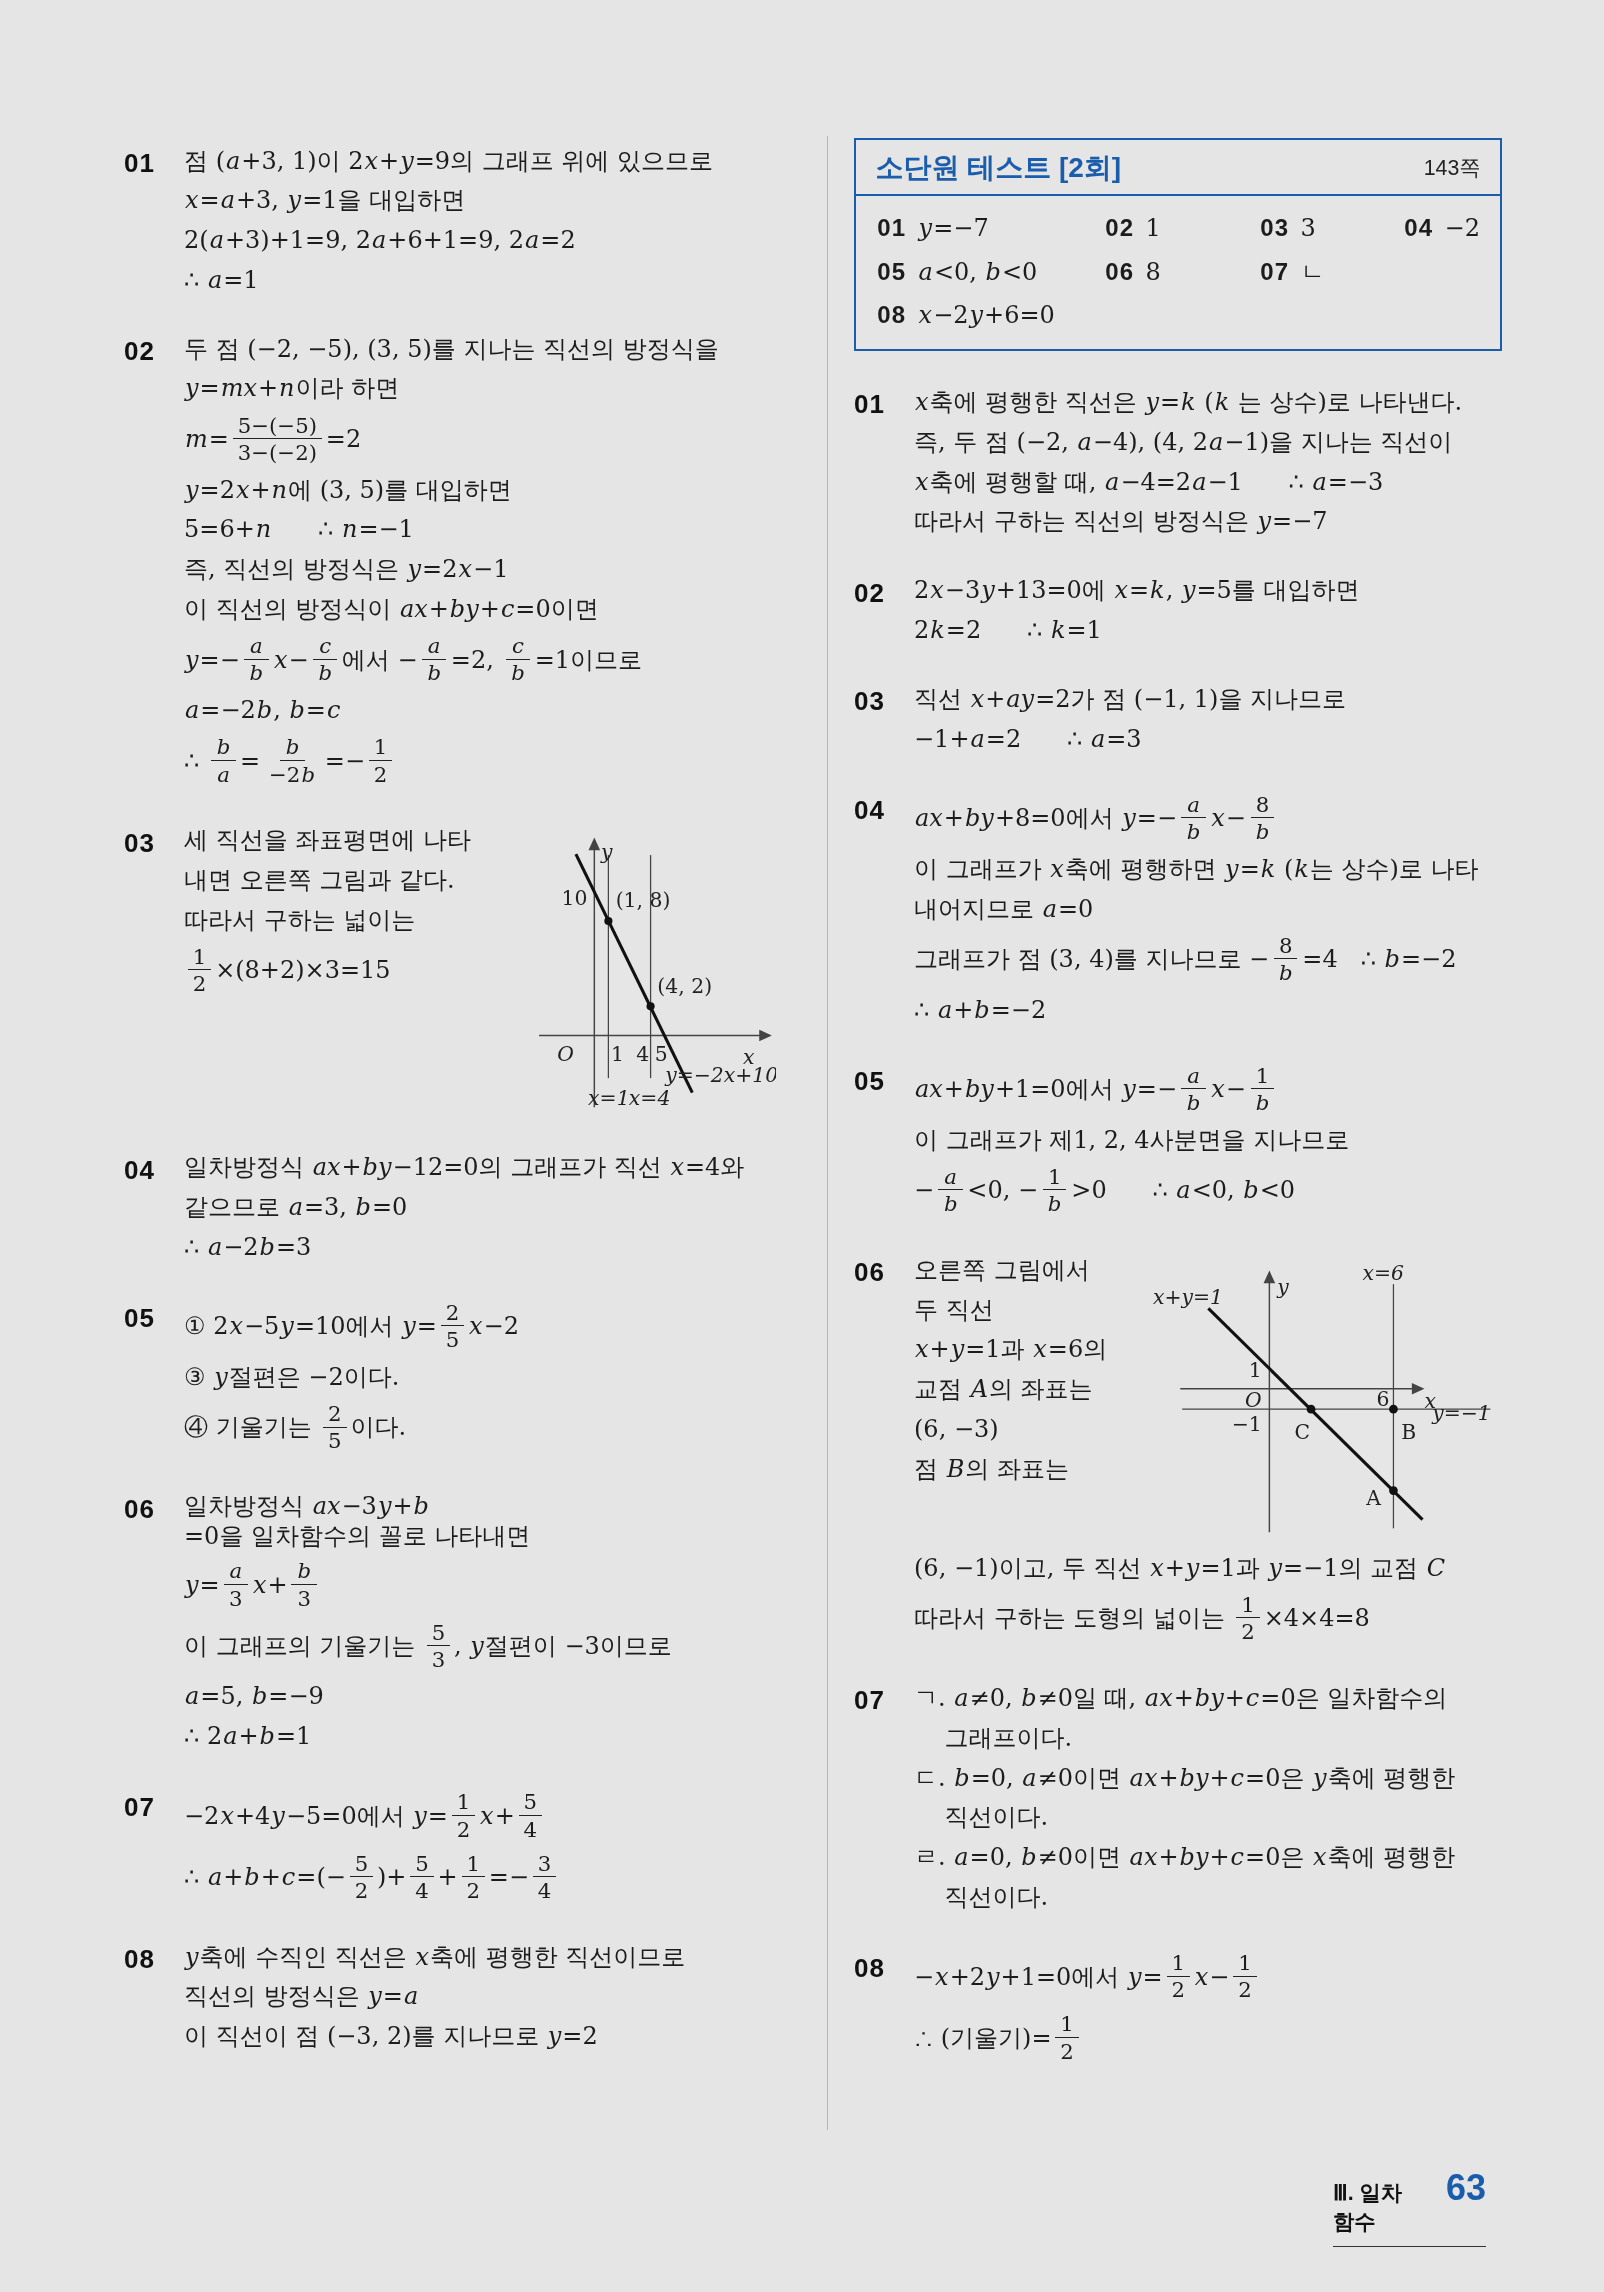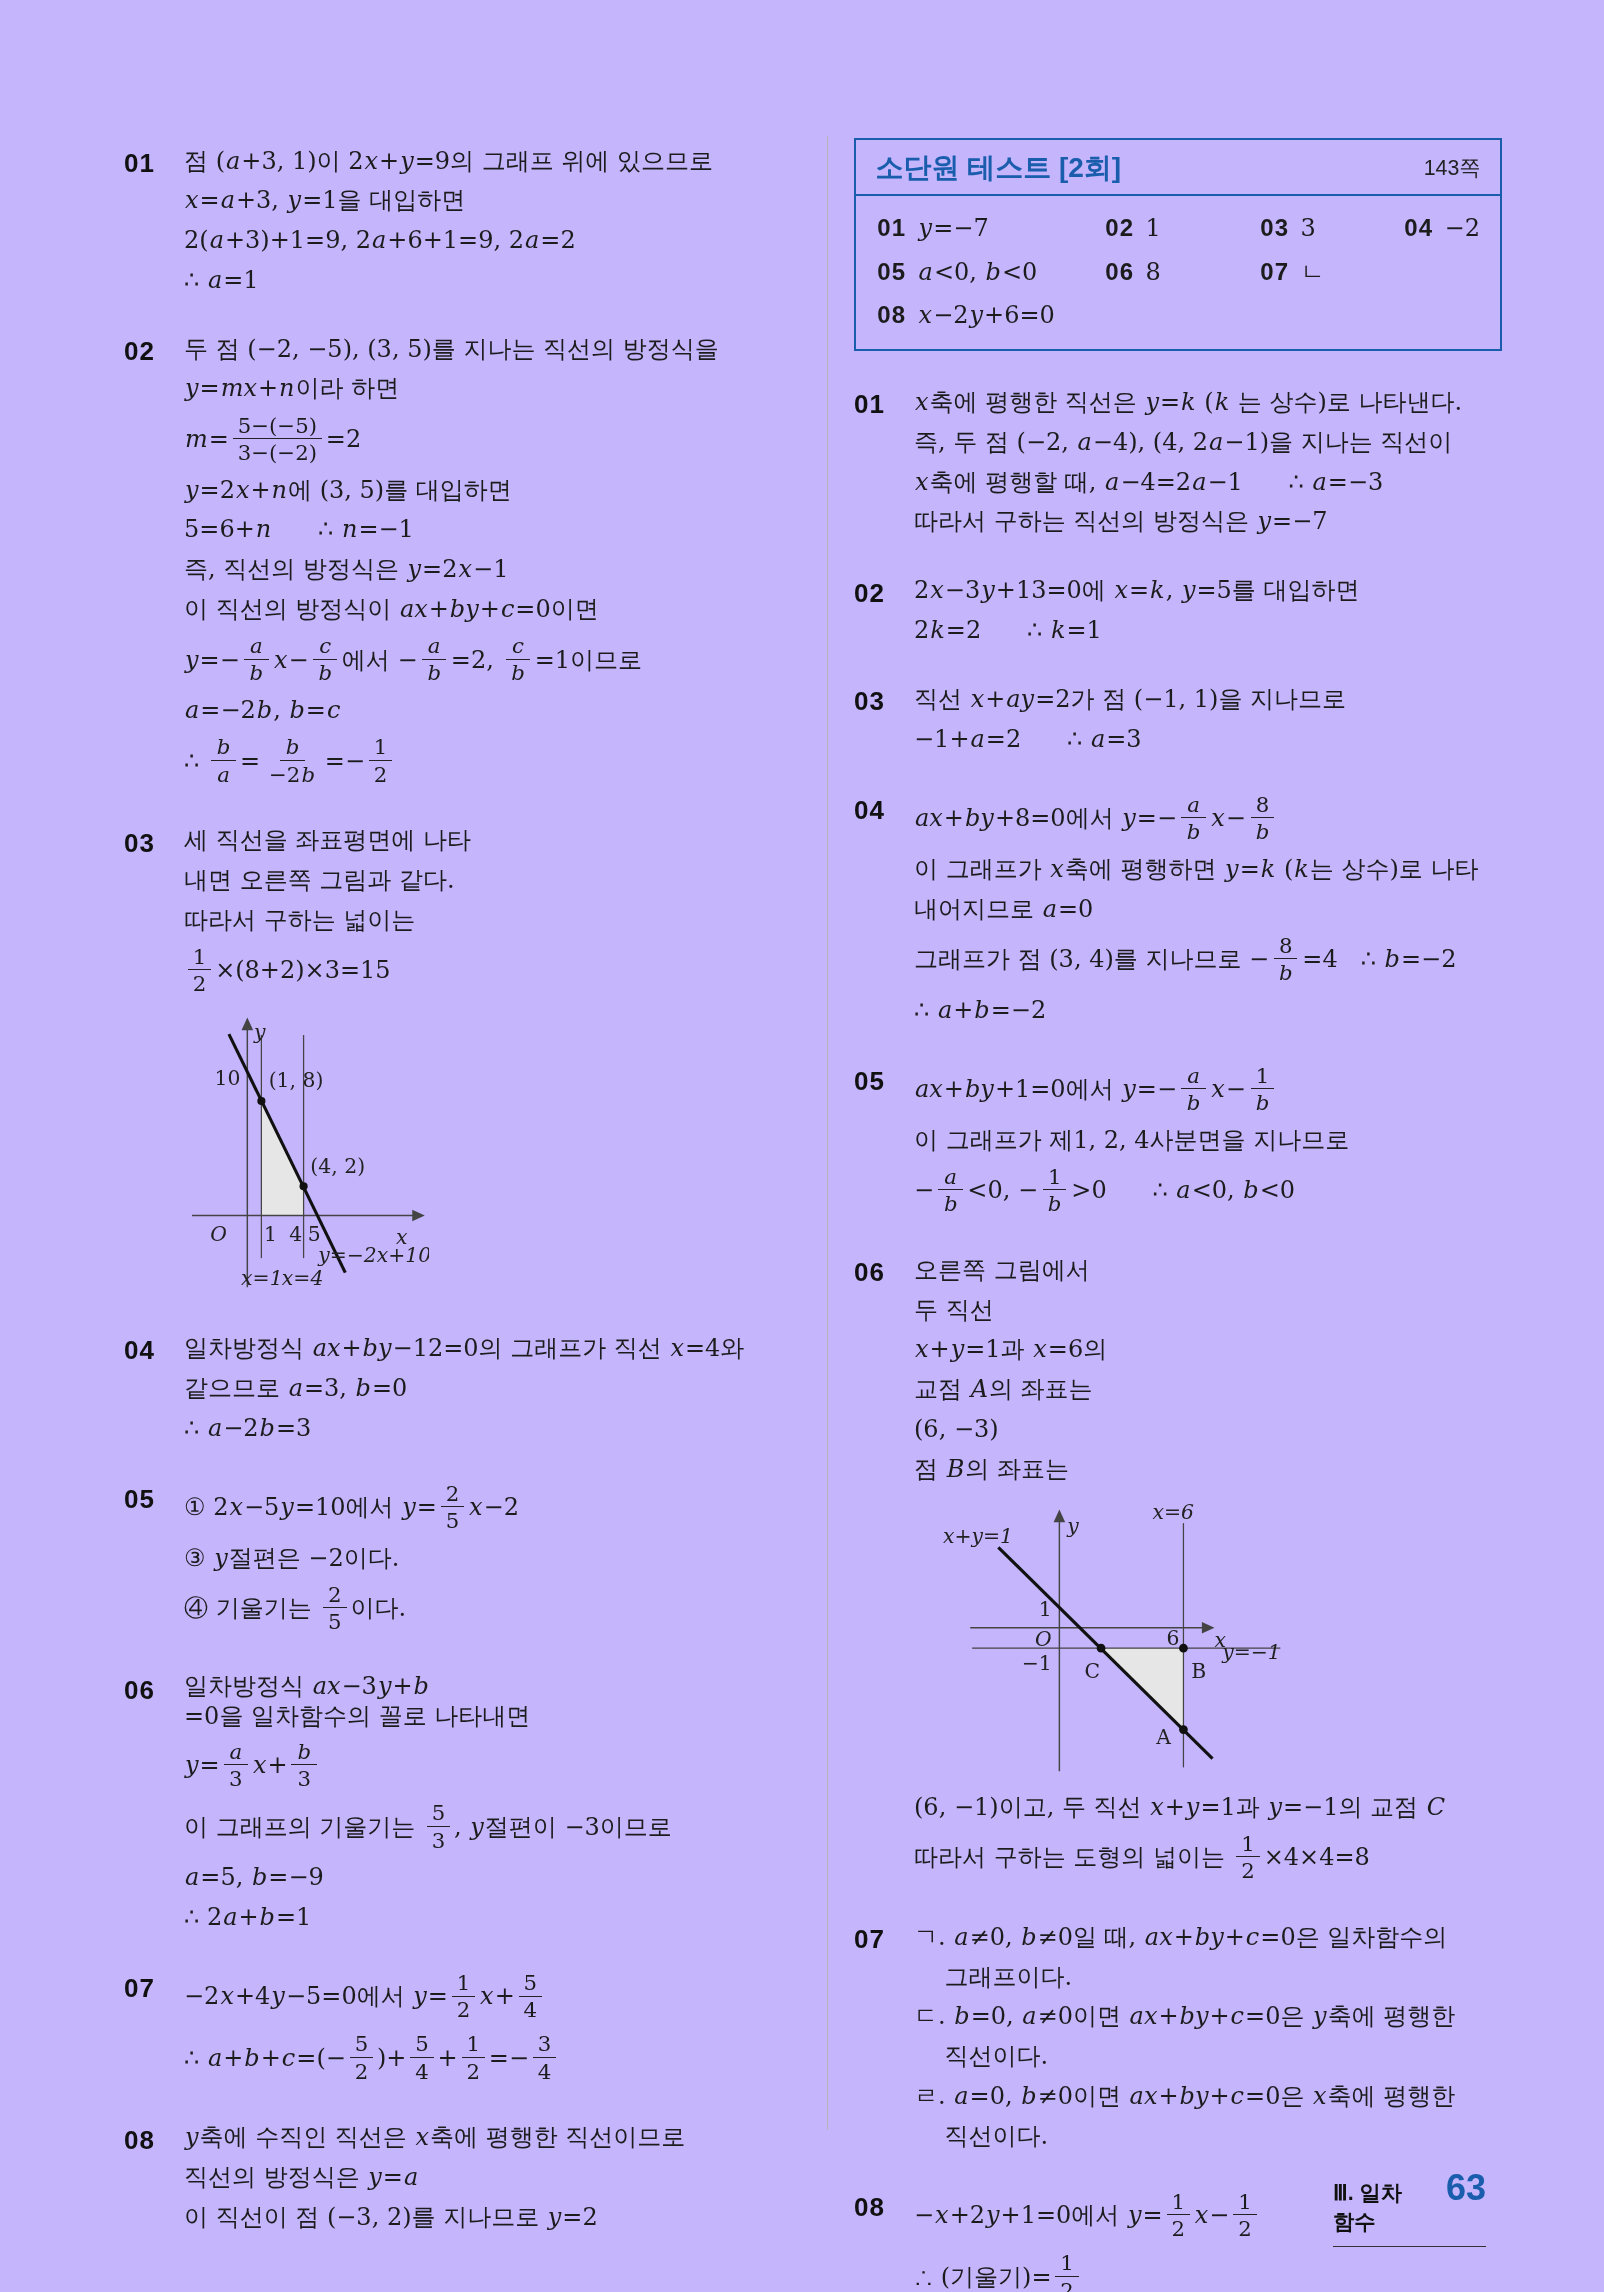--- a/index.html
+++ b/index.html
@@ -1,34 +1,34 @@
 <!DOCTYPE html>
 <html style="--accent: #1a5dad;"><head>
 <meta charset="utf-8">
 <style>
   html,body{margin:0;padding:0;background:#888;}
-  .page{position:relative;width:1605px;height:2293px;background:#c4b5fd;
+  .page{position:relative;width:1605px;height:2293px;background:#e5e5e5;
         font-family:"DejaVu Serif", serif;color:#1c1c1c;overflow:hidden;}
   .col{position:absolute;top:144px;}
   .col-left{left:124px;width:652px;}
   .col-right{left:854px;width:648px;top:138px;}
   .divider{position:absolute;left:827px;top:136px;width:1px;height:1994px;background:#b5b5b5;}
 
   
   .problem{display:flex;margin-bottom:29px;}
   .pnum{flex:none;width:60px;font-family:"Liberation Sans", sans-serif;
         font-weight:700;font-size:26px;color:#111;padding-top:3.9px;letter-spacing:1px;}
   .pbody{flex:1;font-size:24px;line-height:1.25;}
   .line{display:flex;align-items:center;flex-wrap:wrap;min-height:33px;margin-bottom:6.8px;}
   .line span{white-space:pre-wrap;}
   .mv{font-style:italic;padding:0 1px;}
   .frac{display:inline-flex;flex-direction:column;align-items:center;margin:1.9px 3.9px;line-height:1.1;}
   .frac .fnum{font-size:21.3px;border-bottom:1.9px solid #222;padding:0 4.9px 1px;display:flex;}
   .frac .fden{font-size:21.3px;padding:1.9px 4.9px 0;display:flex;}
-  .fig-row{display:flex;align-items:flex-start;flex-direction:column;}
+  .fig-row{display:flex;align-items:flex-start;}
   .fig-text{flex:1;}
   .fig-slot{flex:none;}
 
   
   .answer-box{border:2.9px solid var(--accent,#1a5dad);margin-bottom:35px;}
   .ab-header{display:flex;justify-content:space-between;align-items:center;
              padding:8.7px 19.4px 7.8px;border-bottom:2.9px solid var(--accent,#1a5dad);}
   .ab-title{color:var(--accent,#1a5dad);font-family:"Liberation Sans", sans-serif;
             font-weight:700;font-size:28px;}
   .ab-ref{font-family:"Liberation Sans", sans-serif;font-size:21.3px;color:#222;}

